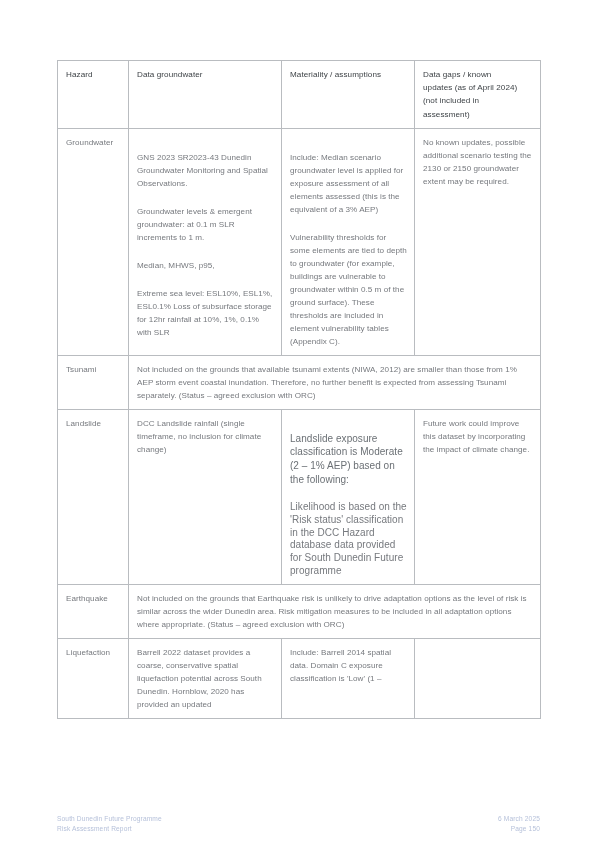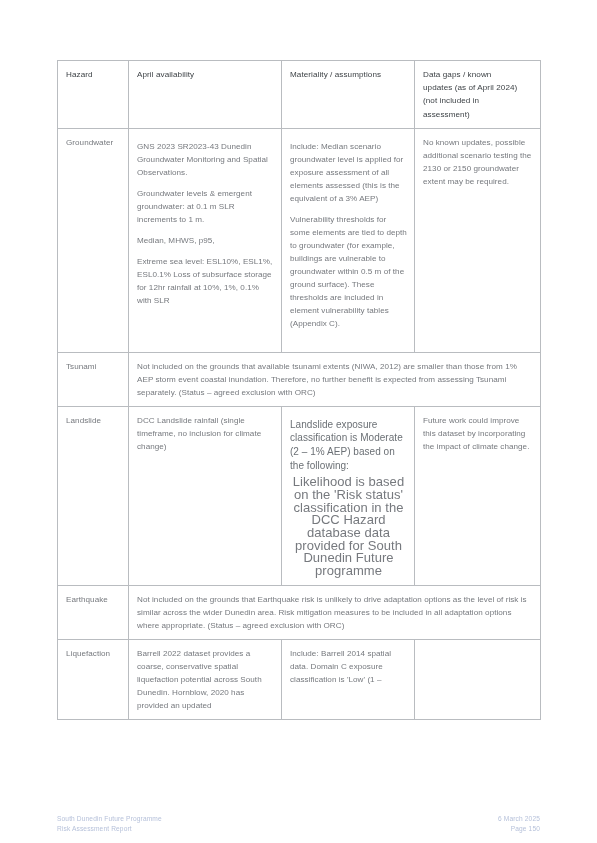--- a/index.html
+++ b/index.html
@@ -48,41 +48,40 @@
     color: #3d4246;
     letter-spacing: 0.01em;
   }
   td.cell {
     font-size: 8.1px;
     line-height: 13.0px;
     color: #76797e;
     letter-spacing: 0.005em;
   }
   td.cell p {
-    margin: 4px 0 8px 0;
+    margin: 15px 0 8px 0;
   }
   td.cell p:last-child {
     margin-bottom: 0;
   }
   td.cell p.tight {
     margin-bottom: 0;
   }
   td.cell.hazard-name {
     color: #76797e;
     margin-top: 24px;
   }
   td.cell .big {
     font-size: 10px;
     line-height: 13.6px;
     color: #6b7075;
   }
   td.cell .sub {
-    font-size: 13px;
+    font-size: 10px;
     line-height: 12.7px;
-    text-align: center;
   }
   .row-h-header { height: 66px; }
   .row-h-cont   { height: 92px; }
   .row-h-gw     { height: 224px; }
   .row-h-tsu    { height: 48px; }
   .row-h-ls     { height: 134px; }
   .row-h-eq     { height: 48px; }
   .row-h-lq     { height: 72px; }
 
   .footer {
@@ -110,21 +109,21 @@
     <colgroup>
       <col class="c-hazard">
       <col class="c-data">
       <col class="c-mat">
       <col class="c-gaps">
     </colgroup>
 
     <thead>
       <tr class="row-h-header">
         <th class="hdr">Hazard</th>
-        <th class="hdr">April availability</th>
+        <th class="hdr">Data groundwater</th>
         <th class="hdr">Materiality / assumptions</th>
         <th class="hdr">
           <div>Data gaps / known</div>
           <div>updates (as of April 2024)</div>
           <div>(not included in</div>
           <div>assessment)</div>
         </th>
       </tr>
     </thead>
 

